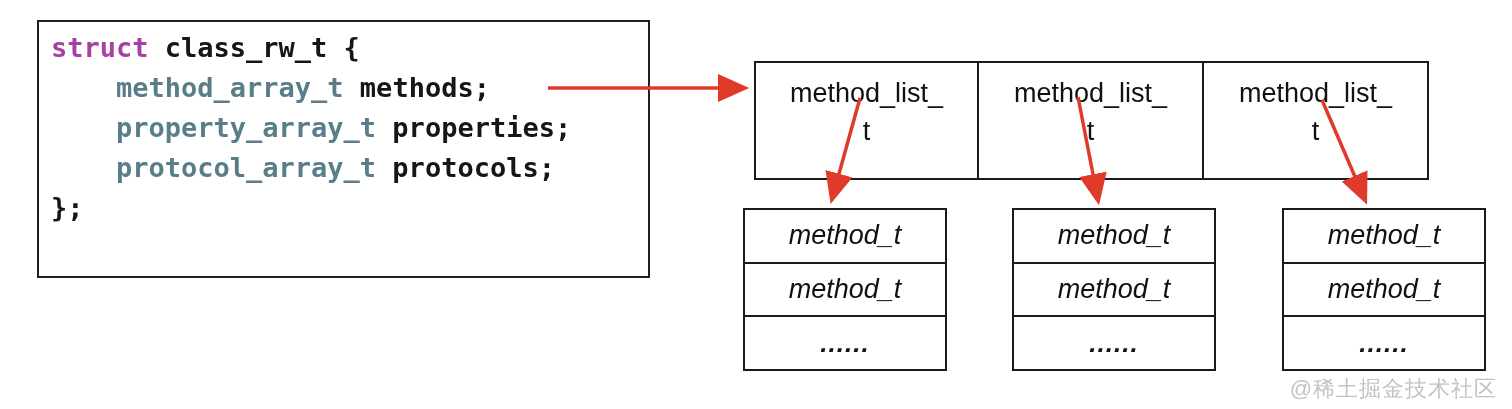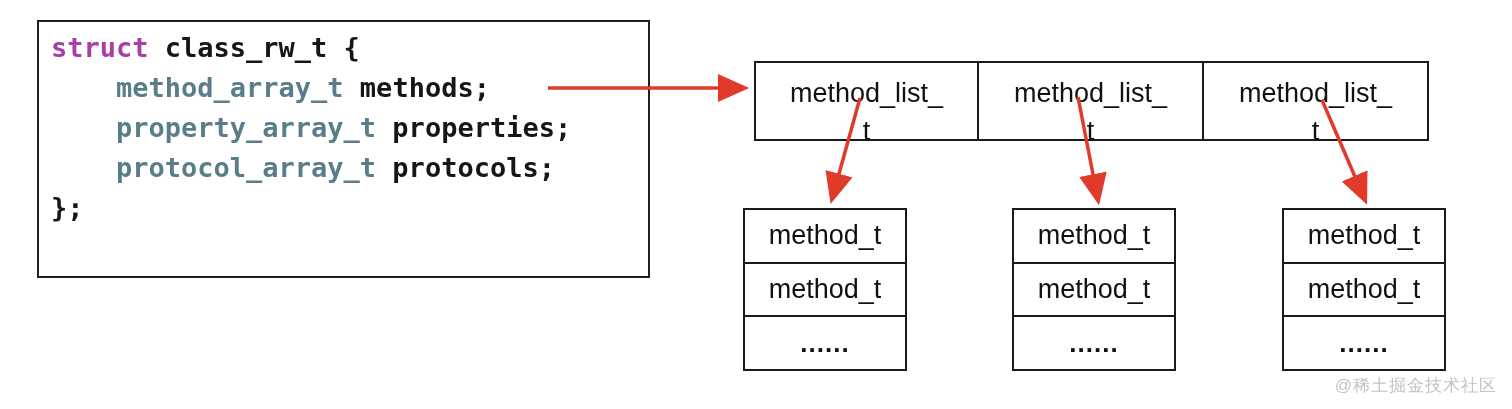--- a/index.html
+++ b/index.html
@@ -24,52 +24,52 @@
     font-weight: 700; font-size: 27px; line-height: 40px;
     color: var(--code-text); white-space: pre;
     padding: 6px 0 0 12px;
   }
   .code .kw   { color: var(--keyword); }
   .code .type { color: var(--type-name); }
 
   
   .mlist-row { position: absolute; left: 754px; top: 61px; display: flex; }
   .mlist-cell {
-    width: 225px; height: 80px; border: 2px solid var(--line); background: #fff;
+    width: 225px; height: 119px; border: 2px solid var(--line); background: #fff;
     display: flex; flex-direction: column; align-items: center;
     padding-top: 11px; font-size: 27px; line-height: 38px; color: #111;
     text-align: left;
   }
   .mlist-cell + .mlist-cell { margin-left: -2px; width: 227px; }
 
   
   .mbox {
-    position: absolute; top: 208px; width: 164px; height: 163px;
+    position: absolute; top: 208px; width: 204px; height: 163px;
     border: 2px solid var(--line); background: #fff;
-    display: flex; flex-direction: column;
+    display: flex; flex-direction: column; font-style: italic;
   }
   .mbox .mrow {
     flex: 1; display: flex; align-items: center; justify-content: center;
     font-size: 27px; color: #111;
   }
   .mbox .mrow + .mrow { border-top: 2px solid var(--line); }
   .mbox .mrow.dots { font-weight: 700; font-size: 26px; letter-spacing: 1px; }
   #mbox-0 { left: 743px; }
   #mbox-1 { left: 1012px; }
   #mbox-2 { left: 1282px; }
 
   
   .arrows { position: absolute; left: 0; top: 0; width: 1512px; height: 409px; pointer-events: none; }
   .arrows line { stroke: var(--arrow); stroke-width: 3.5; }
   .arrows marker path { fill: var(--arrow); }
 
   
   .watermark {
     position: absolute; right: 15px; top: 374px;
-    font-size: 17px; color: var(--watermark); letter-spacing: 1px;
+    font-size: 22px; color: var(--watermark); letter-spacing: 1px;
   }
 </style>
 </head>
 <body>
 
 <div class="code-box">
   <div class="code"><div class="cline"><span class="kw">struct</span><span> class_rw_t {</span></div><div class="cline"><span class="type">    method_array_t</span><span> methods;</span></div><div class="cline"><span class="type">    property_array_t</span><span> properties;</span></div><div class="cline"><span class="type">    protocol_array_t</span><span> protocols;</span></div><div class="cline"><span>};</span></div></div>
 </div>
 
 <div class="mlist-row">

